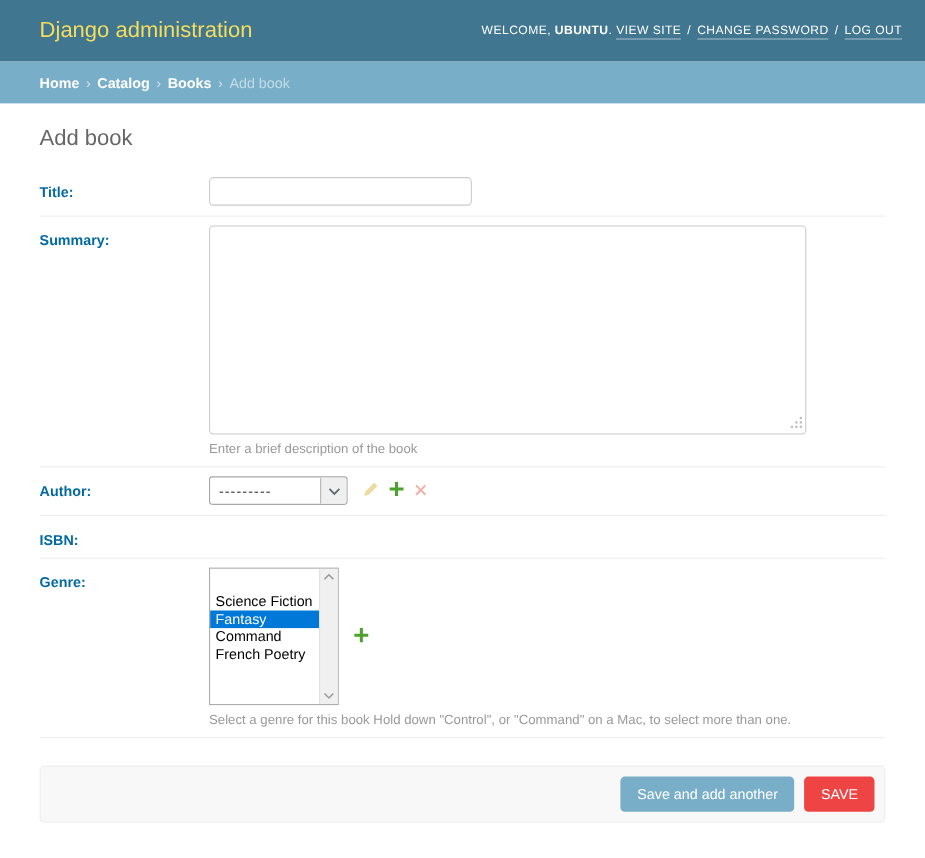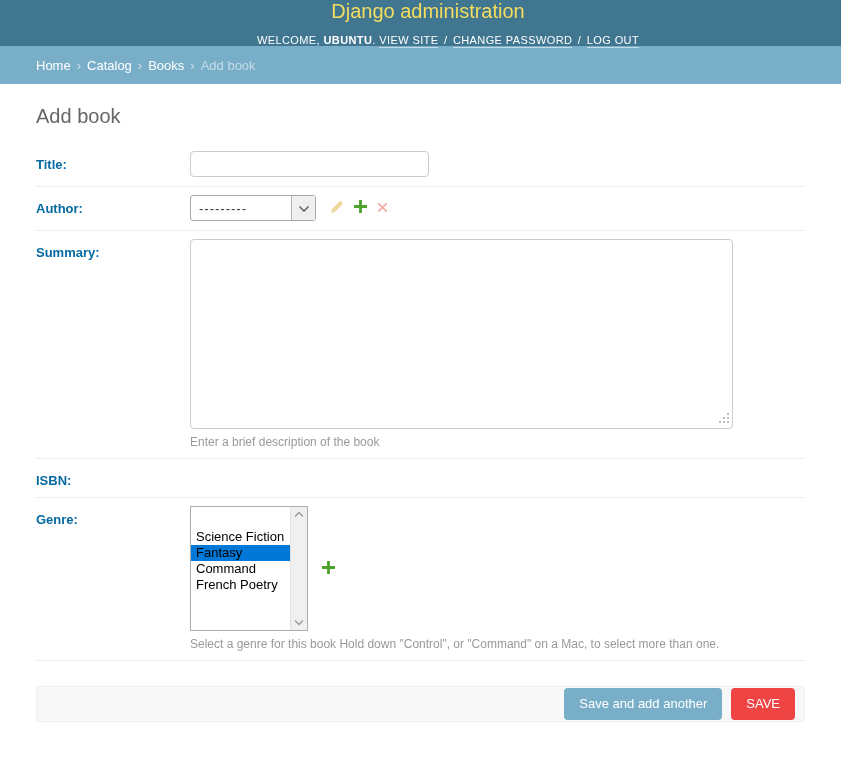--- a/index.html
+++ b/index.html
@@ -6,42 +6,41 @@
   html, body { margin: 0; padding: 0; }
   body {
     width: 841px; height: 780px; overflow: hidden;
     background: #fff;
     font-family: "Liberation Sans", sans-serif;
     font-size: 13px; color: #333;
   }
 
   
   #header {
-    background: #417690; height: 46px;
+    background: #417690; height: 56px;
     display: flex; align-items: center; justify-content: space-between;
     padding: 0 21px 0 36px;
-    flex-direction: column;
   }
   .branding { color: #f5dd5d; font-size: 20px; font-weight: 400; text-decoration: none; cursor: pointer; }
   .user-tools { color: #fff; font-size: 11px; letter-spacing: 0.4px; margin-left: 40px; }
   .user-tools .bold { font-weight: bold; }
   .user-tools a {
     color: #fff; text-decoration: none; cursor: pointer;
     border-bottom: 1px solid rgba(255,255,255,.55);
     padding-bottom: 1px;
   }
   .user-tools .sep { margin: 0 2px; }
 
   
   .breadcrumbs {
     background: #79aec8; height: 38px;
     display: flex; align-items: center;
     padding: 0 36px; font-size: 13px; color: #c4dce8;
   }
-  .breadcrumbs a { color: #fff; font-weight: normal; text-decoration: none; cursor: pointer; }
+  .breadcrumbs a { color: #fff; font-weight: bold; text-decoration: none; cursor: pointer; }
   .crumb-sep { margin: 0 6px; color: #cfe0ea; }
 
   
   #content { padding: 0 36px; }
   h1.page-title { font-size: 20px; font-weight: 400; color: #666; margin: 21px 0 15px; }
 
   .form-row {
     display: flex; align-items: flex-start;
     padding: 8px 0 9px; border-bottom: 1px solid #eee;
   }
@@ -99,31 +98,31 @@
   .listbox {
     width: 118px; height: 125px;
     border: 1px solid #adadad; background: #fff;
     display: flex; overflow: hidden;
   }
   .listbox-options { flex: 1; padding: 2px 0; overflow: hidden; margin-top: 20px; }
   .option {
     display: block; padding: 0 5px; line-height: 16px;
     font-size: 13px; color: #000; white-space: nowrap; cursor: default;
   }
-  .option.selected { background: #0078d7; color: #000000; }
+  .option.selected { background: #0078d7; color: #ffffff; }
   .listbox-scrollbar {
     width: 17px; background: #f0f0f0; border-left: 1px solid #e2e2e2;
     display: flex; flex-direction: column; justify-content: space-between;
     align-items: center; padding: 4px 0;
   }
   .sb-arrow { cursor: pointer; display: flex; }
 
   
   .submit-row {
-    margin: 25px 0 0; height: 36px;
+    margin: 25px 0 0; height: 52px;
     background: #f8f8f8; border: 1px solid #eee; border-radius: 4px;
     display: flex; align-items: center; justify-content: flex-end;
     padding: 0 9px; gap: 9px;
   }
   .btn {
     background: #79aec8; color: #fff; border: none; border-radius: 4px;
     font-family: inherit; font-size: 13px; padding: 9px 15px;
     cursor: pointer; line-height: 14px;
   }
   .btn.primary { background: #ef4444; }
@@ -160,20 +159,31 @@
   <form>
 
     <div class="form-row">
       <label>Title:</label>
       <div class="field-col">
         <input type="text" class="vTextField" value="" style="">
       </div>
     </div>
 
     <div class="form-row">
+      <label>Summary:</label>
+      <div class="field-col">
+        <div class="textarea-wrap">
+          <textarea class="vLargeTextField" style=""></textarea>
+          <div class="resize-grip"></div>
+        </div>
+        <div class="help">Enter a brief description of the book</div>
+      </div>
+    </div>
+
+    <div class="form-row">
       <label>Author:</label>
       <div class="field-col">
         <div class="author-line">
           <div class="select-widget">
             <div class="select-value">---------</div>
             <div class="select-arrow-btn">
               <span>
                 <svg width="12" height="8" viewBox="0 0 12 8">
                     <polyline points="1.5,1.5 6,6 10.5,1.5" fill="none" stroke="#5f6a6f" stroke-width="1.6"></polyline>
                   </svg>
@@ -195,31 +205,20 @@
             </span>
           </span>
           <span class="related-widget">
             <span>
               <svg width="11" height="11" viewBox="0 0 12 12">
                   <path d="M2.1 0.7 6 4.6 9.9 0.7 11.3 2.1 7.4 6l3.9 3.9-1.4 1.4L6 7.4l-3.9 3.9L0.7 9.9 4.6 6 0.7 2.1z" fill="#f1afa8"></path>
                 </svg>
             </span>
           </span>
         </div>
-      </div>
-    </div>
-
-    <div class="form-row">
-      <label>Summary:</label>
-      <div class="field-col">
-        <div class="textarea-wrap">
-          <textarea class="vLargeTextField" style=""></textarea>
-          <div class="resize-grip"></div>
-        </div>
-        <div class="help">Enter a brief description of the book</div>
       </div>
     </div>
 
     <div class="form-row">
       <label>ISBN:</label>
     </div>
 
     <div class="form-row">
       <label>Genre:</label>
       <div class="field-col">

